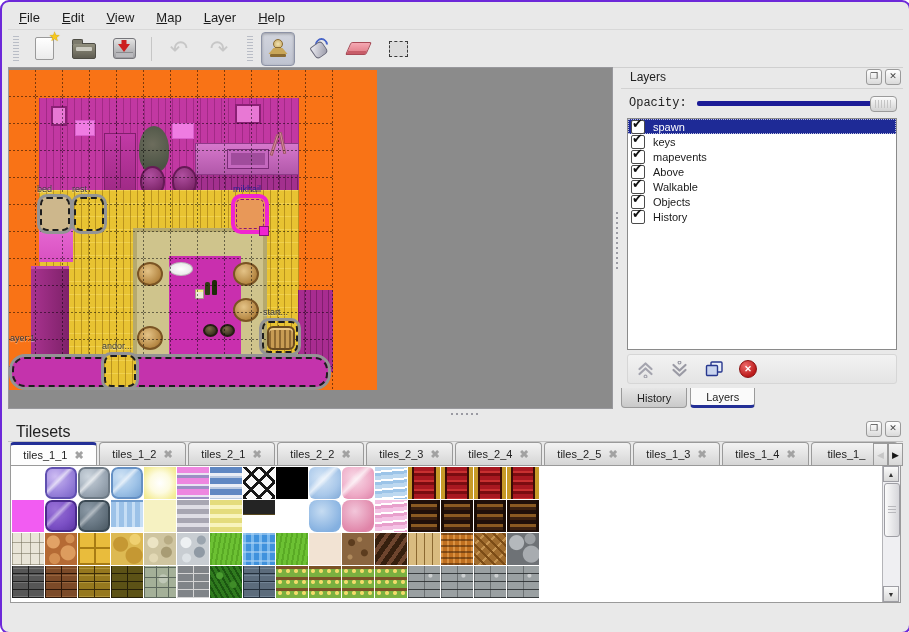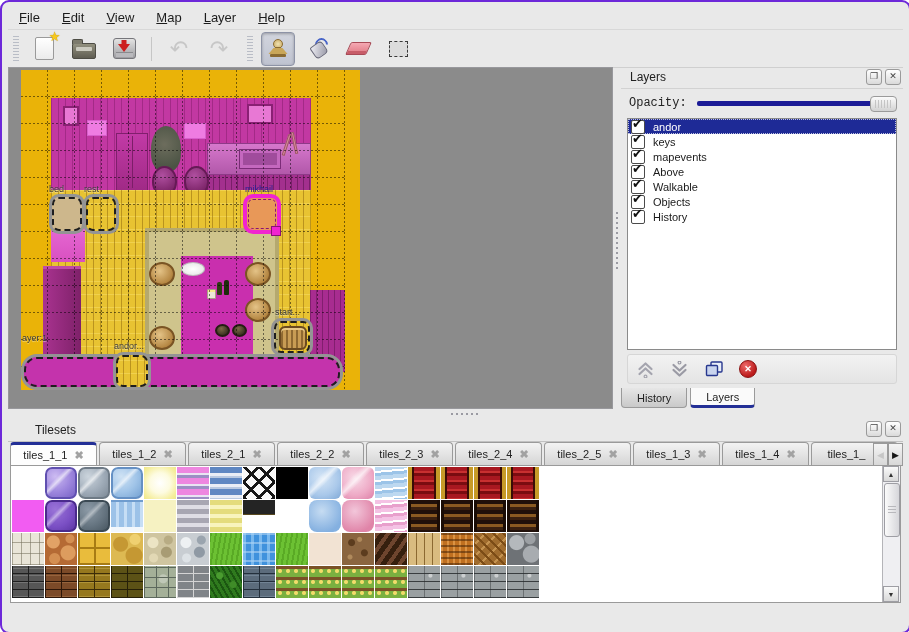--- a/index.html
+++ b/index.html
@@ -32,21 +32,21 @@
   .icon-stamp .base{position:absolute;bottom:4px;left:50%;transform:translateX(-50%);width:9px;height:0;border-left:5px solid transparent;border-right:5px solid transparent;border-bottom:6px solid #c9a658;}
   .icon-stamp .plate{position:absolute;bottom:1px;left:2px;right:2px;height:3px;background:#8a6a30;border-radius:1px;}
   .icon-fill{position:relative;width:20px;height:19px;}
   .icon-fill .bucket{position:absolute;left:4px;top:4px;width:12px;height:12px;background:linear-gradient(135deg,#eeeef4,#9a9aa8);border:1px solid #68687a;border-radius:2px 4px 4px 4px;transform:rotate(-35deg);}
   .icon-fill .handle{position:absolute;right:0px;top:-1px;width:9px;height:9px;border:2px solid #4a66c8;border-radius:50%;border-bottom-color:transparent;border-left-color:transparent;transform:rotate(-45deg);}
   .icon-eraser{width:19px;height:11px;background:linear-gradient(#f5a9b3,#e07984);border:1px solid #a84a56;border-radius:2px;transform:skewX(-24deg);box-shadow:inset 0 -3px 0 #c75c68;}
   .icon-select{width:17px;height:14px;border:1px dashed #3a3a3a;background:rgba(205,205,205,.45);}
 
   
   .mapview{position:absolute;left:6px;top:65px;width:605px;height:342px;background:#8b8b8b;border:1px solid #98989c;box-sizing:border-box;overflow:hidden;}
-  .map{position:absolute;left:12px;top:2px;width:339px;height:320px;background:#eab308;overflow:hidden;}
+  .map{position:absolute;left:0;top:2px;width:368px;height:320px;background:#f97316;overflow:hidden;}
   .map *{position:absolute;box-sizing:border-box;}
   .wallpanel{left:30px;top:28px;width:260px;height:94px;background-color:#c238a2;background-image:repeating-linear-gradient(90deg,rgba(92,10,72,.3) 0 1px,transparent 1px 7px);}
   .pic{border:2px solid #8a2074;background:#e878d4;}
   .winlite{background:#ef7ce2;border:1px solid #d95ecc;}
   .cupboard{left:95px;top:63px;width:32px;height:58px;background:linear-gradient(#c23aa6,#a02a86);border:1px solid #801f6c;}
   .cupboard::after{content:"";position:absolute;left:50%;top:2px;bottom:2px;width:1px;background:#7c1e68;}
   .plantleaf{left:130px;top:56px;width:30px;height:46px;border-radius:50% 50% 40% 40%;background:radial-gradient(circle at 45% 40%,#6d6d5d,#4b5344 75%);}
   .pot{border-radius:50% 50% 46% 46%;background:radial-gradient(circle at 40% 30%,#b050a0,#7c2468 75%);border:2px solid #661a56;}
   .counter{left:186px;top:73px;width:104px;height:32px;background:linear-gradient(#d678cc,#b258aa);border:1px solid #8e3a88;}
   .sink{left:218px;top:79px;width:42px;height:20px;background:#a04c9c;border:1px solid #7c2c78;box-shadow:inset 0 0 0 3px #c468be;}
@@ -99,21 +99,21 @@
   .lrow.sel .lname{color:#fff;}
   .lbtnrow{position:absolute;left:6px;right:6px;top:287px;height:30px;border:1px solid #d6d6d6;border-radius:3px;display:flex;align-items:center;padding-left:8px;gap:15px;background:linear-gradient(#f2f2f2,#e4e4e4);box-sizing:border-box;}
   .delbtn{width:16px;height:16px;border-radius:50%;background:radial-gradient(circle at 35% 30%,#ee6a6a,#bb1b1b 70%);border:1px solid #8a1010;color:#fff;font-size:9px;font-weight:bold;line-height:16px;text-align:center;}
   .btabs{position:absolute;left:0px;bottom:0;height:21px;display:flex;}
   .btab{height:20px;padding:0 15px;border:1px solid #9a9a9a;border-top:none;border-radius:0 0 4px 4px;background:linear-gradient(#e6e6e6,#c9c9c9);margin-right:3px;font-size:11px;color:#222;display:flex;align-items:center;box-sizing:border-box;}
   .btab.active{background:#fafafa;border-bottom:3px solid #232f96;}
 
   
   .tsdock{position:absolute;left:6px;right:6px;top:417px;height:184px;}
   .tshead{position:relative;height:22px;border-bottom:1px solid #c2c2c2;}
-  .tshead .title{position:absolute;left:8px;top:4px;font-size:12px;color:#222;margin-left:19px;}
+  .tshead .title{position:absolute;left:8px;top:4px;font-size:16px;color:#222;}
   .ttabbar{position:absolute;left:2px;right:0;top:23px;height:24px;overflow:hidden;white-space:nowrap;}
   .ttab{display:inline-flex;align-items:center;height:23px;width:87px;margin-right:2px;padding:0 8px;border:1px solid #9a9a9a;border-bottom:none;border-radius:4px 4px 0 0;background:linear-gradient(#f3f3f3,#d5d5d5);font-size:11px;color:#222;box-sizing:border-box;justify-content:center;gap:7px;vertical-align:top;}
   .ttab.active{background:#fdfdfd;border-top:3px solid #232f96;}
   .tclose{font-size:11px;color:#a2a2a2;font-weight:bold;}
   .tscroll{position:absolute;right:0;top:24px;height:23px;display:flex;}
   .sarrow{width:15px;height:23px;border:1px solid #9a9a9a;background:linear-gradient(#f4f4f4,#d8d8d8);font-size:9px;text-align:center;line-height:23px;box-sizing:border-box;}
   .sarrow.disabled{color:#c6c6c6;}
   .sarrow.on{color:#161616;}
   .palette{position:absolute;left:2px;right:2px;top:46px;bottom:0;background:#fff;border:1px solid #9a9a9a;overflow:hidden;}
   .tiles{position:absolute;left:1px;top:1px;width:530px;font-size:0;}
@@ -317,21 +317,21 @@
       <div class="slider">
         <div class="groove"></div>
         <div class="shandle"></div>
       </div>
     </div>
     <div class="llist" id="layer-list">
         <div class="lrow sel">
           <div class="cb">
             <span class="tick">✔</span>
           </div>
-          <span class="lname">andor</span>
+          <span class="lname">spawn</span>
         </div>
         <div class="lrow">
           <div class="cb">
             <span class="tick">✔</span>
           </div>
           <span class="lname">keys</span>
         </div>
         <div class="lrow">
           <div class="cb">
             <span class="tick">✔</span>

